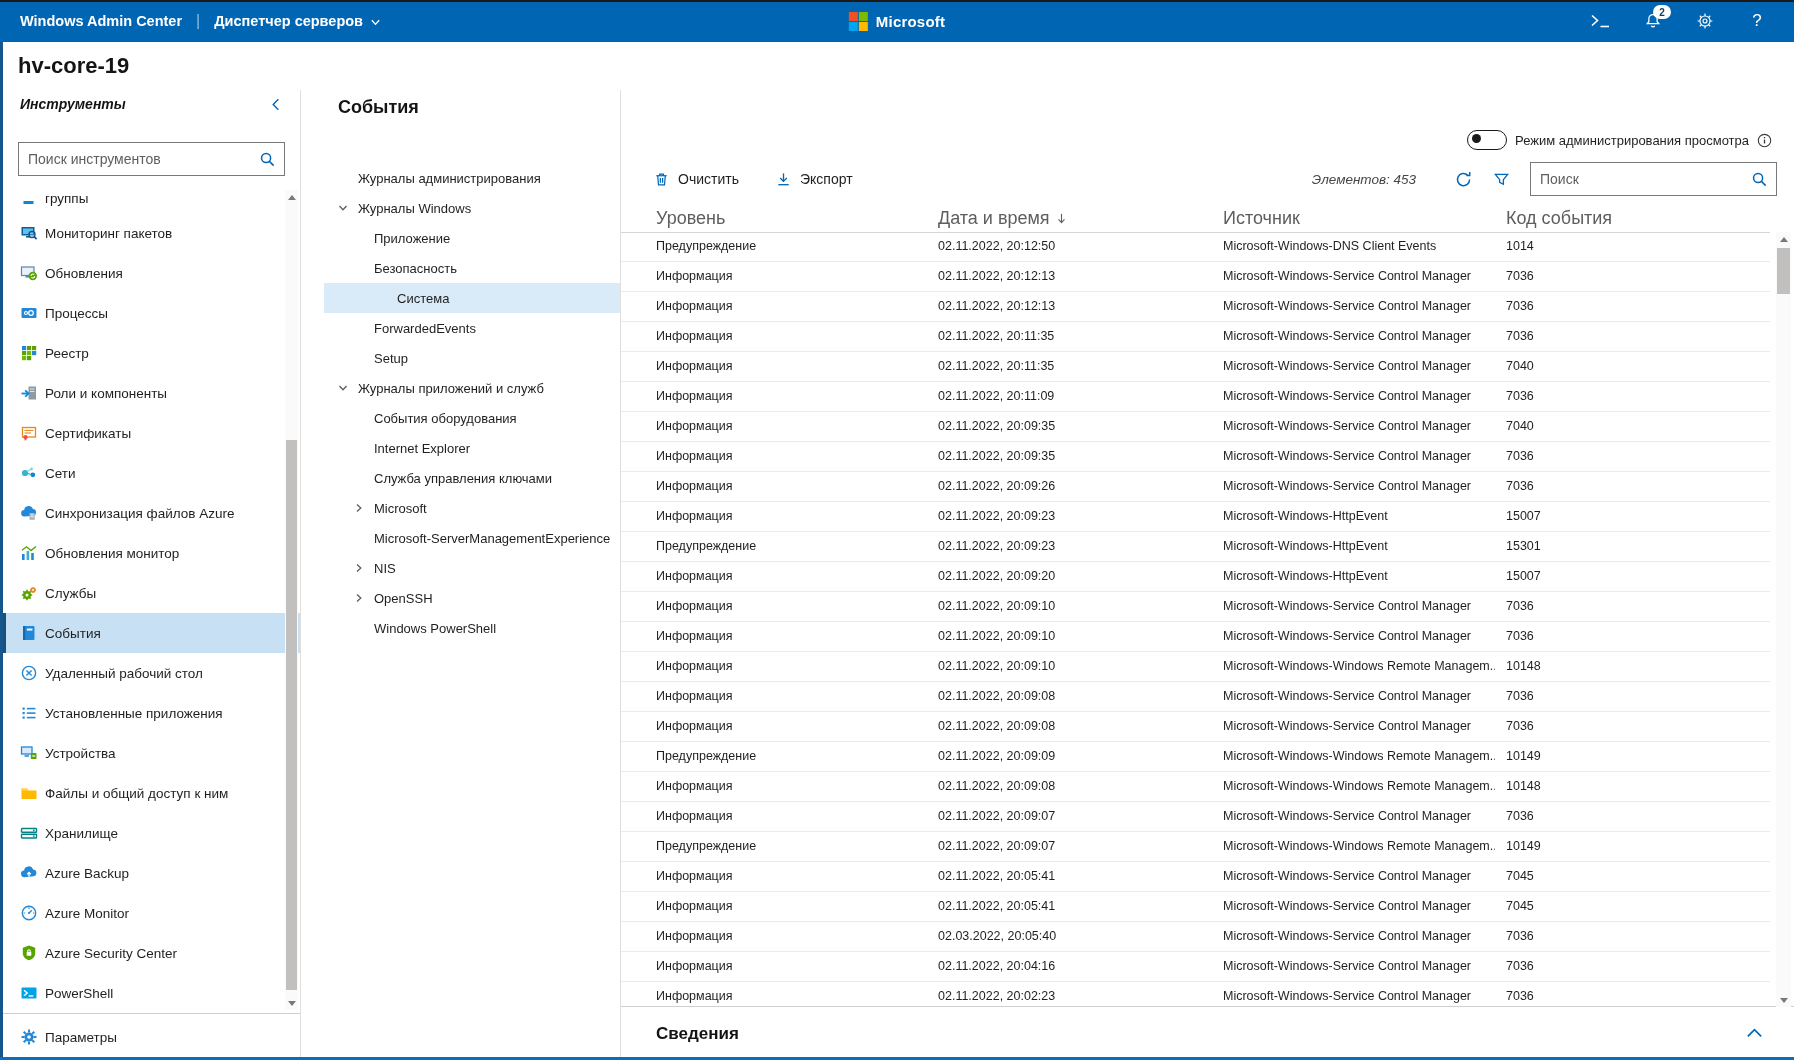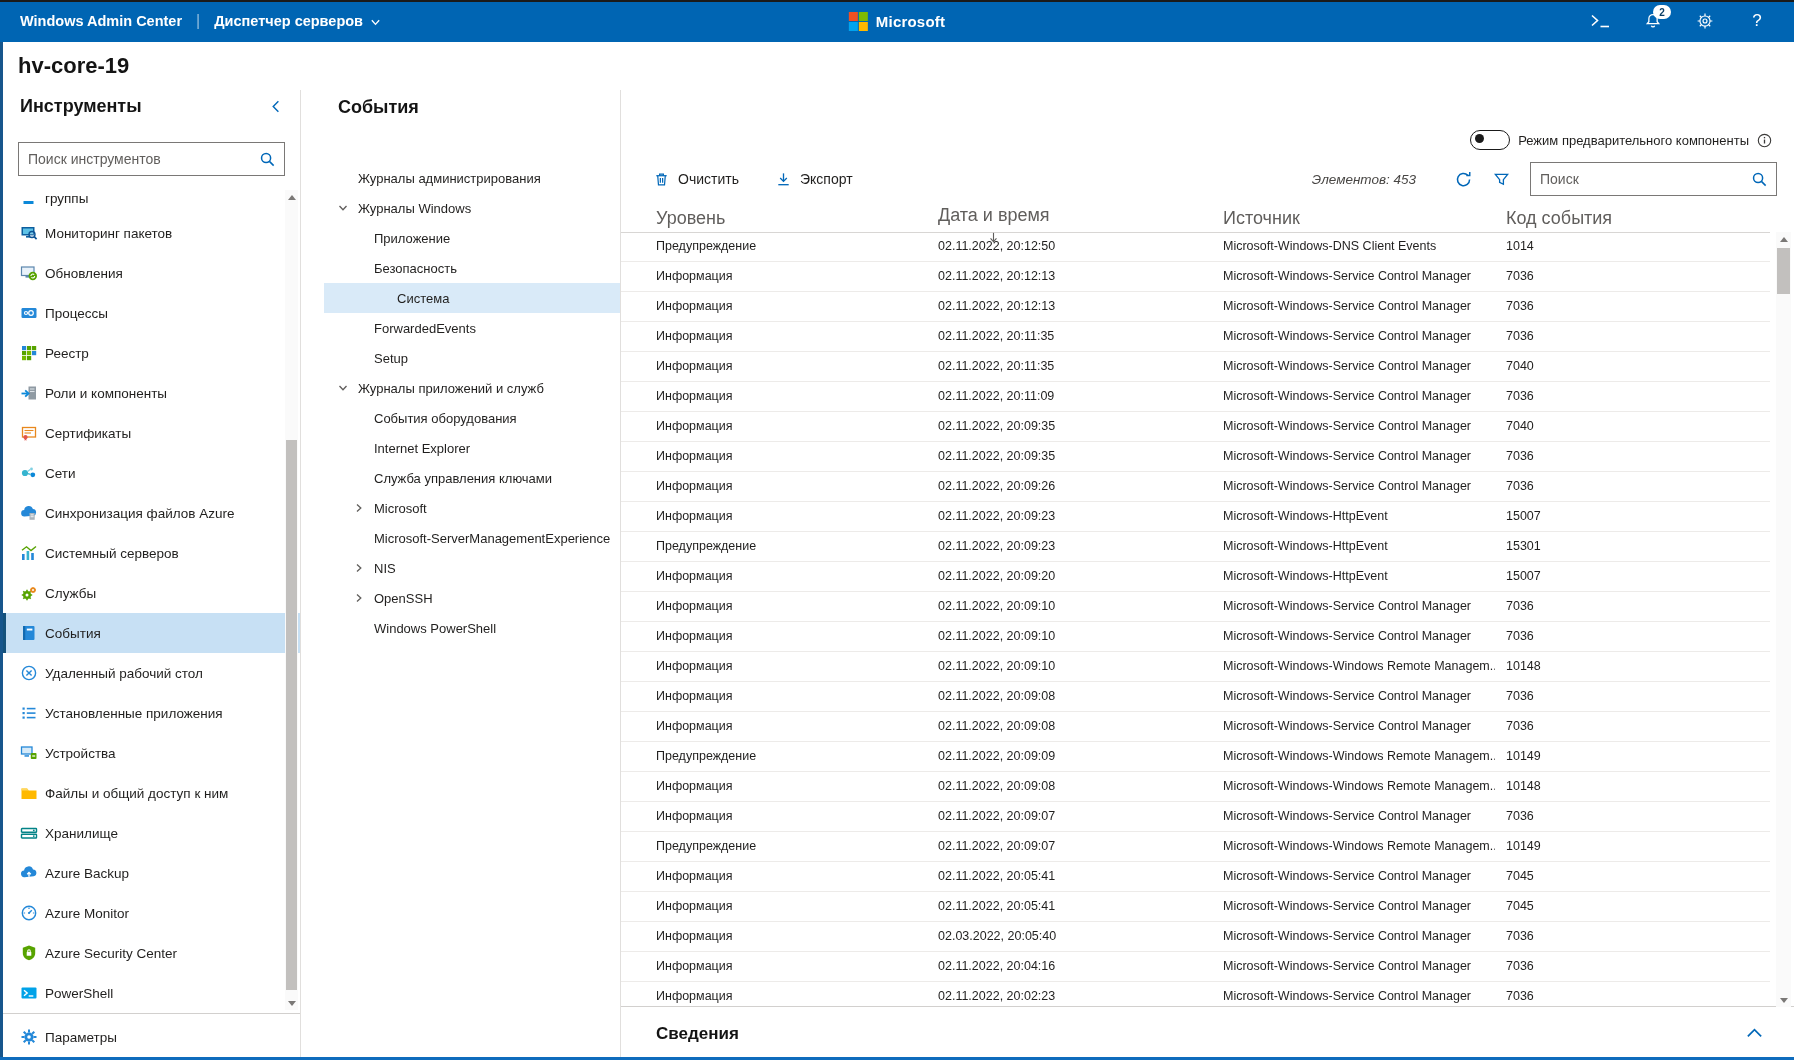--- a/index.html
+++ b/index.html
@@ -31,21 +31,21 @@
   .tb-badge{position:absolute;top:-5px;right:-7px;min-width:14px;height:14px;border-radius:8px;background:#fff;color:#0b3e66;
     font-size:10px;font-weight:bold;display:flex;align-items:center;justify-content:center;padding:0 2px;}
 
   
   .page-title{position:absolute;top:42px;left:0;right:0;height:48px;background:#fff;}
   .page-title h1{margin:0;padding:11px 0 0 18px;font-size:22px;color:#141414;}
 
   
   .sidebar{position:absolute;top:90px;left:0;width:300px;bottom:0;background:#fff;}
   .sb-head{display:flex;align-items:center;justify-content:space-between;padding:6px 16px 0 20px;}
-  .sb-title{font-size:18px;font-weight:bold;color:#141414;}
+  .sb-title{font-size:14px;font-weight:bold;color:#141414;font-style:italic;}
   .sb-collapse{color:#0067b8;display:flex;cursor:pointer;}
   .sb-search{position:absolute;top:52px;left:18px;width:267px;height:34px;border:1px solid #7a7876;background:#fff;display:flex;align-items:center;box-sizing:border-box;}
   .sb-search input{flex:1;border:0;outline:none;font-size:14px;padding:0 4px 0 9px;color:#201f1e;font-family:inherit;min-width:0;}
   .sb-search input::placeholder{color:#605e5c;opacity:1;}
   .sb-search .mag{display:flex;padding-right:8px;cursor:pointer;}
   .tools-list{position:absolute;top:93px;left:0;right:0;bottom:47px;overflow:hidden;}
   .tool-item{height:40px;display:flex;align-items:center;padding-left:20px;cursor:pointer;position:relative;}
   .tool-item.partial{height:30px;}
   .tool-item .ti-icon{width:18px;height:18px;margin-right:7px;display:flex;align-items:center;justify-content:center;flex:none;}
   .tool-item .ti-label{font-size:13.5px;color:#201f1e;white-space:nowrap;}
@@ -98,21 +98,21 @@
 
   .grid-header{position:absolute;top:115px;left:0;right:24px;height:27px;border-bottom:1px solid #d8d6d4;}
   .grid-header .hcell{position:absolute;top:0;height:27px;display:flex;align-items:center;gap:5px;font-size:18px;color:#605e5c;cursor:pointer;white-space:nowrap;}
   .grid-rows{position:absolute;top:142px;left:0;right:24px;height:780px;overflow:hidden;}
   .ev-row{position:relative;height:30px;border-bottom:1px solid #edebe9;cursor:pointer;box-sizing:border-box;}
   .ev-row .col{position:absolute;top:0;line-height:29px;font-size:12.5px;color:#201f1e;white-space:nowrap;}
   .c1{left:35px;width:270px;overflow:hidden;}
   .c2{left:317px;width:270px;overflow:hidden;}
   .c3{left:602px;width:272px;overflow:hidden;}
   .c4{left:885px;width:120px;overflow:hidden;}
-  .grid-header .h1{left:35px;} .grid-header .h2{left:317px;flex-direction:column;} .grid-header .h3{left:602px;} .grid-header .h4{left:885px;}
+  .grid-header .h1{left:35px;} .grid-header .h2{left:317px;} .grid-header .h3{left:602px;} .grid-header .h4{left:885px;}
 
   .details-bar{position:absolute;left:0;right:0;bottom:0;height:53px;border-top:1px solid #d2d0ce;background:#fff;display:flex;align-items:center;}
   .details-title{font-size:17px;font-weight:bold;color:#141414;margin-left:35px;}
   .details-chevron{margin-left:auto;margin-right:30px;color:#0067b8;display:flex;cursor:pointer;}
 </style>
 </head>
 <body>
 
 <div class="edge-top"></div>
 <div class="edge-left"></div>
@@ -305,21 +305,21 @@
 
       <div class="tool-item">
         <span class="ti-icon">
           <svg viewBox="0 0 18 18" width="18" height="18">
             <rect x="2" y="10" width="2.6" height="6" fill="#2488d8"></rect>
             <rect x="6.6" y="7" width="2.6" height="9" fill="#35b4cf"></rect>
             <rect x="11.2" y="9" width="2.6" height="7" fill="#2488d8"></rect>
             <polyline points="2,6.2 6.5,2.8 11,6.5 16,2.5" fill="none" stroke="#57a300" stroke-width="1.4"></polyline>
           </svg>
         </span>
-        <span class="ti-label">Системный серверов</span>
+        <span class="ti-label">Обновления монитор</span>
       </div>
 
       <div class="tool-item">
         <span class="ti-icon">
           <svg viewBox="0 0 18 18" width="18" height="18">
             <path d="M7 5.8v10.4M1.8 11h10.4M3.3 7.3l7.4 7.4M10.7 7.3l-7.4 7.4" stroke="#57a300" stroke-width="1.6"></path>
             <circle cx="7" cy="11" r="4" fill="#57a300"></circle>
             <circle cx="7" cy="11" r="1.5" fill="#fff"></circle>
             <path d="M13 3v6M10 6h6M10.9 3.9l4.2 4.2M15.1 3.9l-4.2 4.2" stroke="#e8881d" stroke-width="1.3"></path>
             <circle cx="13" cy="6" r="2.6" fill="#e8881d"></circle>
@@ -569,21 +569,21 @@
       </div>
     </div>
 </div>
 
 <div class="main">
 
   <div class="preview-row">
     <span class="toggle">
         <span class="knob"></span>
       </span>
-    <span class="preview-label">Режим предварительного компоненты</span>
+    <span class="preview-label">Режим администрирования просмотра</span>
     <span class="info-ic">
         <svg viewBox="0 0 16 16" width="15" height="15">
           <circle cx="8" cy="8" r="6.6" fill="none" stroke="#3b3a39" stroke-width="1.2"></circle>
           <rect x="7.3" y="7" width="1.4" height="4.2" fill="#3b3a39"></rect>
           <rect x="7.3" y="4.2" width="1.4" height="1.5" fill="#3b3a39"></rect>
         </svg>
       </span>
   </div>
 
   <div class="ev-toolbar">

